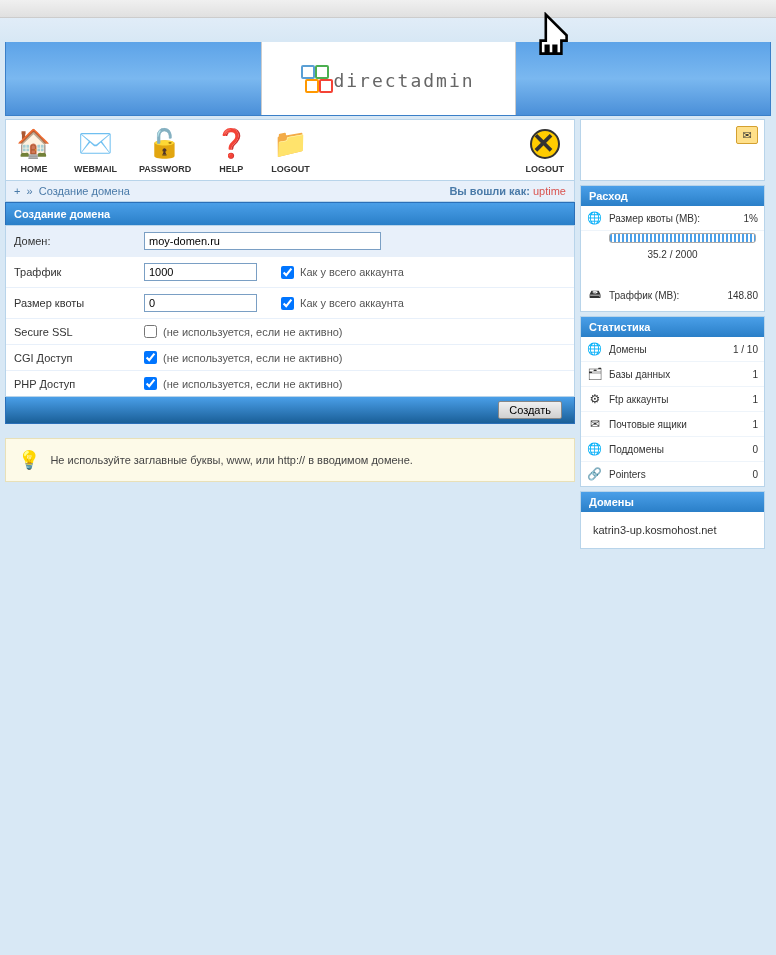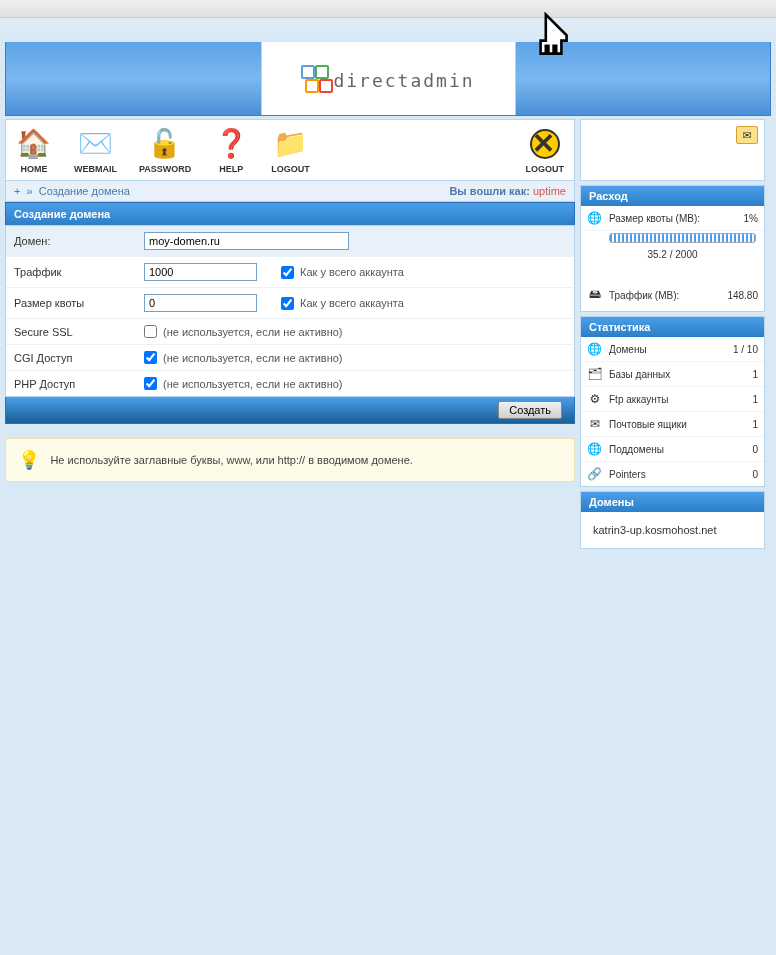--- a/index.html
+++ b/index.html
@@ -25,21 +25,21 @@
 .tb-label { font-size: 9px; font-weight: bold; color: #333; }
 .spacer { flex: 1; }
 .breadcrumb-bar { background: #e8f0fa; border: 1px solid #b8d4ea; border-top: none; padding: 4px 8px; display: flex; justify-content: space-between; color: #4a7aa8; font-size: 11px; }
 .breadcrumb-bar a { color: #4a7aa8; text-decoration: none; }
 .login-name { color: #d9534f; }
 .section-header { background: linear-gradient(to bottom, #4a9fe8, #2a7fc8); color: #fff; font-weight: bold; padding: 5px 8px; font-size: 11px; border: 1px solid #2a6fb8; border-bottom: none; }
 .form-area { background: #fff; border: 1px solid #b8d4ea; }
 .form-row { display: flex; align-items: center; padding: 6px 8px; border-bottom: 1px solid #e8f0fa; }
 .form-row:last-child { border-bottom: none; }
 .form-label { width: 130px; color: #333; }
-.form-input { width: 205px; border: 1px solid #7a9fc4; padding: 2px 4px; font-size: 11px; font-family: inherit; }
+.form-input { width: 237px; border: 1px solid #7a9fc4; padding: 2px 4px; font-size: 11px; font-family: inherit; }
 .form-input.sm { width: 113px; }
 .cb-wrap { display: flex; align-items: center; gap: 6px; margin-left: 24px; color: #555; }
 .first-row { background: #e8f0fa; }
 .submit-bar { background: linear-gradient(to bottom, #4a9fe8, #1a5f98); padding: 4px 12px; text-align: right; border: 1px solid #2a6fb8; border-top: none; }
 .submit-btn { background: linear-gradient(to bottom, #f0f0f0, #d0d0d0); border: 1px solid #888; padding: 2px 10px; font-size: 11px; cursor: pointer; border-radius: 2px; }
 .hint-box { background: #fdfae8; border: 1px solid #e8e0b8; padding: 10px 12px; margin-top: 14px; display: flex; align-items: center; gap: 10px; font-size: 11px; color: #444; }
 .bulb { font-size: 18px; }
 .side-top { background: #fff; border: 1px solid #b8d4ea; height: 62px; display: flex; align-items: flex-start; justify-content: flex-end; padding: 6px; }
 .msg-ico { width: 22px; height: 18px; background: #ffe08a; border: 1px solid #d4a030; border-radius: 2px; display: flex; align-items: center; justify-content: center; font-size: 11px; cursor: pointer; }
 .panel { margin-top: 4px; border: 1px solid #b8d4ea; background: #fff; }

